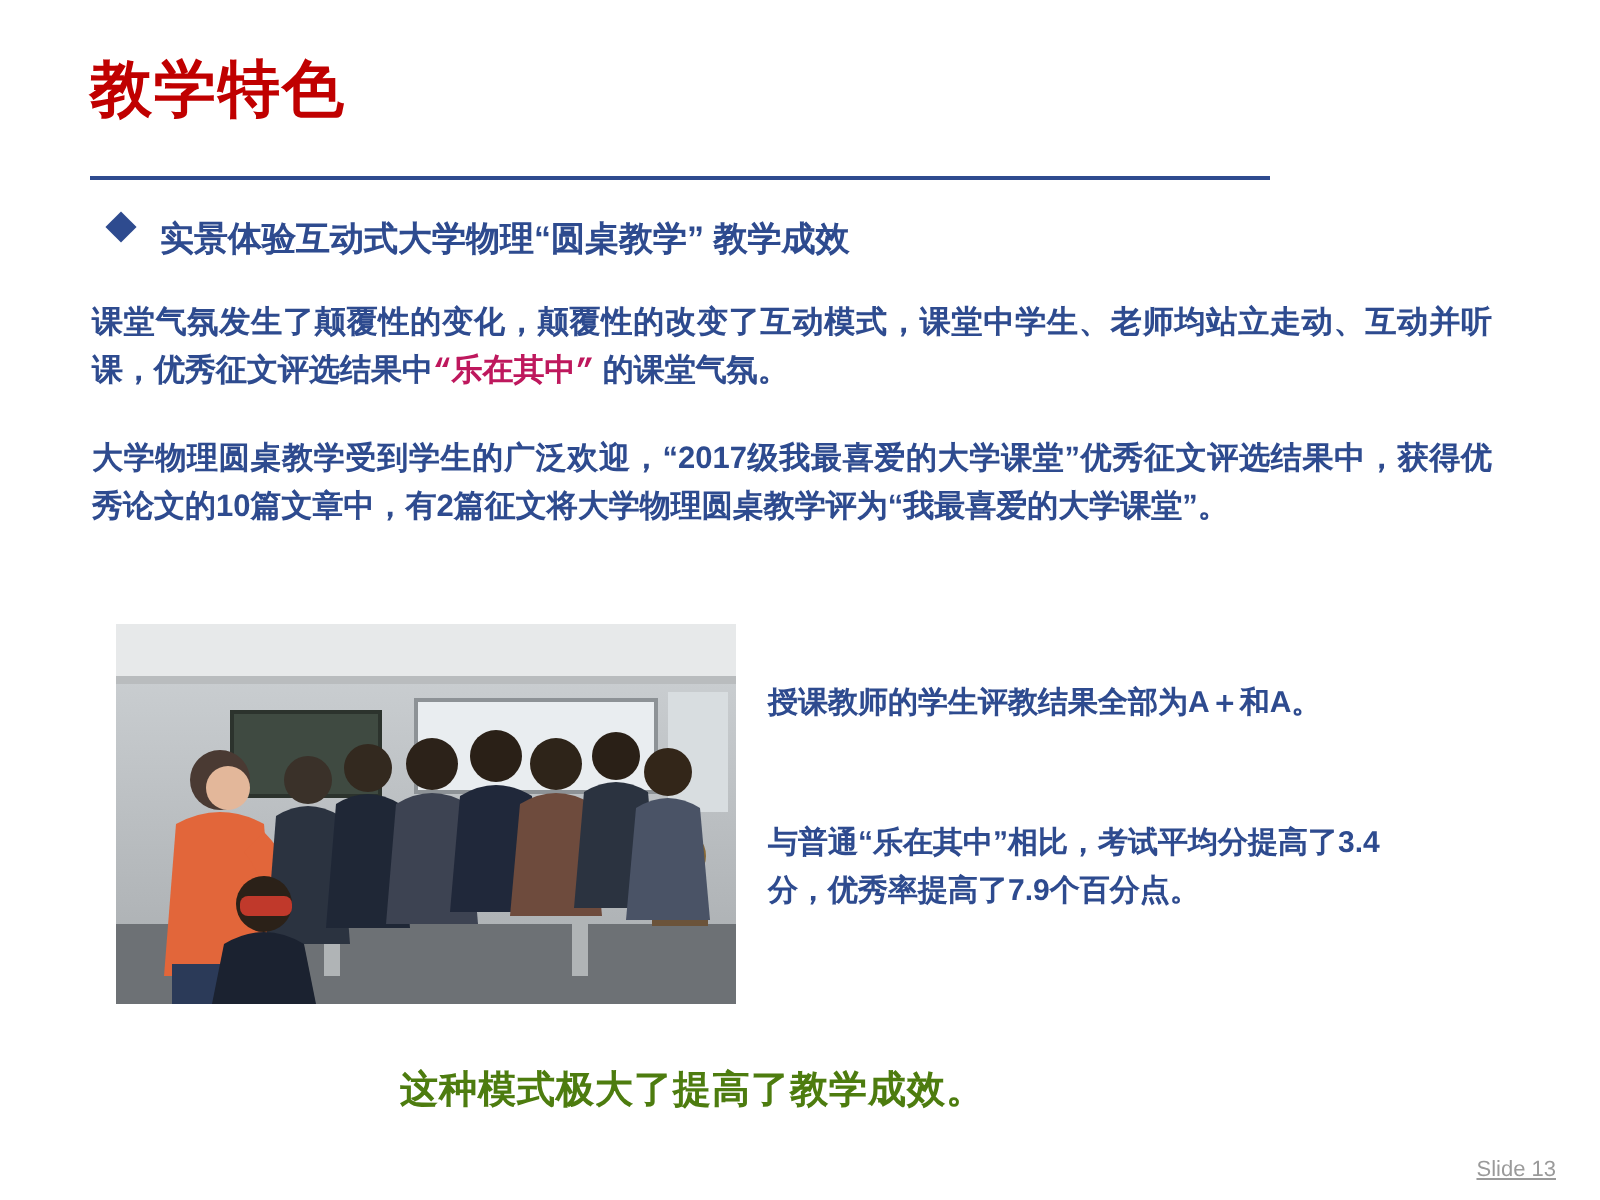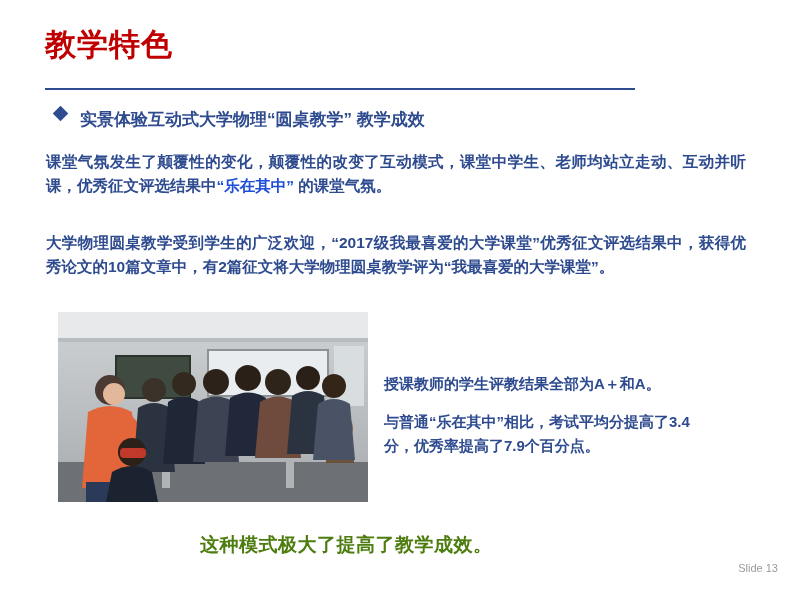--- a/index.html
+++ b/index.html
@@ -74,24 +74,24 @@
   }
   .para-1 {
     left: 46px;
     top: 150px;
     width: 700px;
   }
   .para-2 {
     left: 46px;
     top: 218px;
     width: 700px;
-    margin-top: 13px;
   }
   .hl-red {
-    color: #1d4ed8;
+    color: #be185d;
+    font-family: Liberation Mono, monospace;
   }
 
   
   .photo {
     position: absolute;
     left: 58px;
     top: 312px;
     width: 310px;
     height: 190px;
     overflow: hidden;
@@ -107,21 +107,20 @@
     position: absolute;
     font-size: 15px;
     font-weight: bold;
     color: #2e4b8f;
     line-height: 1.6;
     width: 330px;
   }
   .side-1 {
     left: 384px;
     top: 340px;
-    margin-top: 32px;
   }
   .side-2 {
     left: 384px;
     top: 410px;
   }
 
   
   .conclusion {
     position: absolute;
     left: 200px;
@@ -129,23 +128,24 @@
     font-size: 19px;
     font-weight: bold;
     color: #4d7c0f;
     letter-spacing: 0.5px;
   }
 
   
   .slide-number {
     position: absolute;
     right: 22px;
-    bottom: 26px;
+    bottom: 9px;
     font-size: 11px;
     color: #9a9a9a;
+    text-decoration: underline;
   }
 </style>
 </head>
 <body>
 
 <div class="slide">
 
   <div class="slide-title">教学特色</div>
   <div class="title-rule"></div>
 

